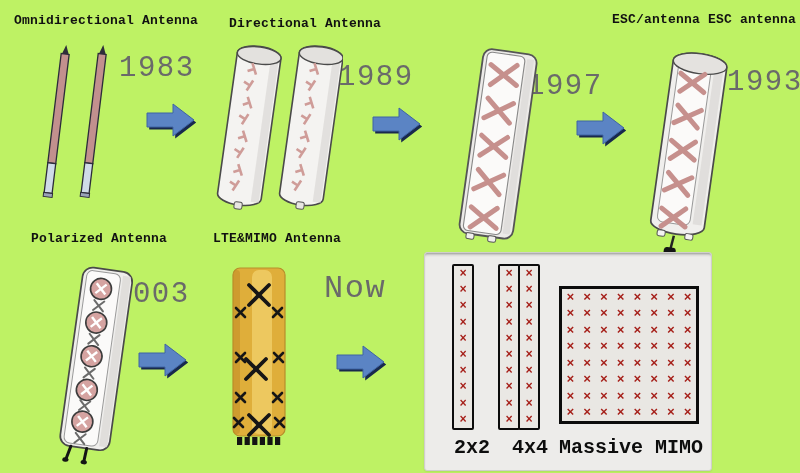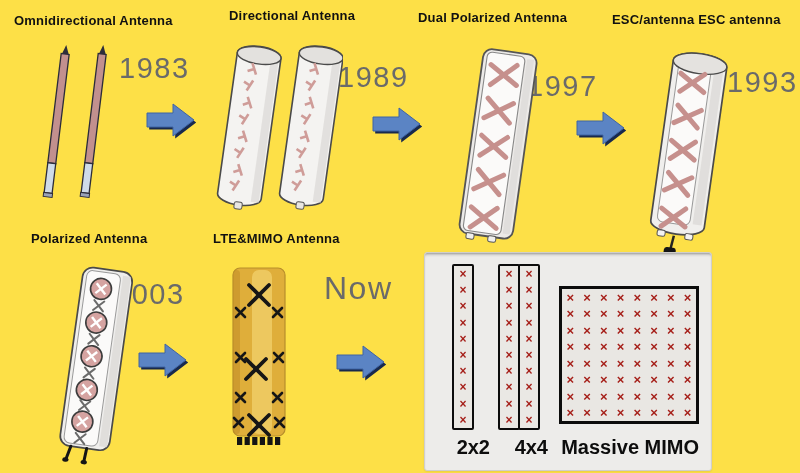--- a/index.html
+++ b/index.html
@@ -1,18 +1,18 @@
 <!DOCTYPE html>
 <html style="--x-color: #a6201a; --year-color: #6a6a6a; --label-color: #111111;"><head>
 <meta charset="utf-8">
 <style>
   * { margin:0; padding:0; box-sizing:border-box; }
   html,body { background:#ffffff; }
   body { font-family:"Liberation Sans", sans-serif; }
-  .canvas { position:relative; width:800px; height:473px; background:#fde047; overflow:hidden; }
+  .canvas { position:relative; width:800px; height:473px; background:#bef264; overflow:hidden;font-family:Liberation Mono, monospace; }
   .stage-label { position:absolute; font-size:13px; font-weight:bold; color:var(--label-color,#111111); letter-spacing:.2px; white-space:nowrap; }
   .year { position:absolute; font-size:29px; font-weight:normal; color:var(--year-color,#6a6a6a); letter-spacing:1.5px; white-space:nowrap; }
   .abs { position:absolute; }
 
   
   .mimo-panel { position:absolute; left:424px; top:252px; width:288px; height:219px;
     background:#edecea; border:1px solid #d0cecb; border-radius:3px;
     box-shadow: inset 0 3px 3px -2px rgba(50,50,50,.5), 0 1px 2px rgba(0,0,0,.08); }
   .mimo-item { position:absolute; display:flex; }
   .mimo-col { width:22px; height:166px; border:2.5px solid #0c0c0c; background:#eae8e4;
@@ -23,22 +23,21 @@
     display:grid; border:3px solid #0c0c0c; background:#e9e7e3; place-items:center; }
   .mimo-grid .xmark { font-size:13px; }
   .mimo-label { position:absolute; top:183px; font-size:20px; font-weight:bold; color:#0d0d0d; text-align:right; white-space:nowrap; }
 </style>
 </head>
 <body>
 
 <div class="canvas">
 
   <div class="stage-label" style="left:14px;top:13px">Omnidirectional Antenna</div>
-  <div class="stage-label" style="left:229px;top:8px">Directional Antenna</div>
-  <div class="stage-label" style="left:418px;top:10px">Dual Polarized Antenna</div>
+  <div class="stage-label" style="left:229px;top:16px">Directional Antenna</div>
   <div class="stage-label" style="left:612px;top:12px">ESC/antenna ESC antenna</div>
   <div class="stage-label" style="left:31px;top:231px">Polarized Antenna</div>
   <div class="stage-label" style="left:213px;top:231px">LTE&amp;MIMO Antenna</div>
 
   <div class="year" style="left:119px;top:52px">1983</div>
   <div class="year" style="left:338px;top:61px">1989</div>
   <div class="year" style="left:527px;top:70px">1997</div>
   <div class="year" style="left:727px;top:66px">1993</div>
   <div class="year" style="left:114px;top:278px">2003</div>
   <div class="year" style="left:324px;top:270px;font-size:32px">Now</div>

